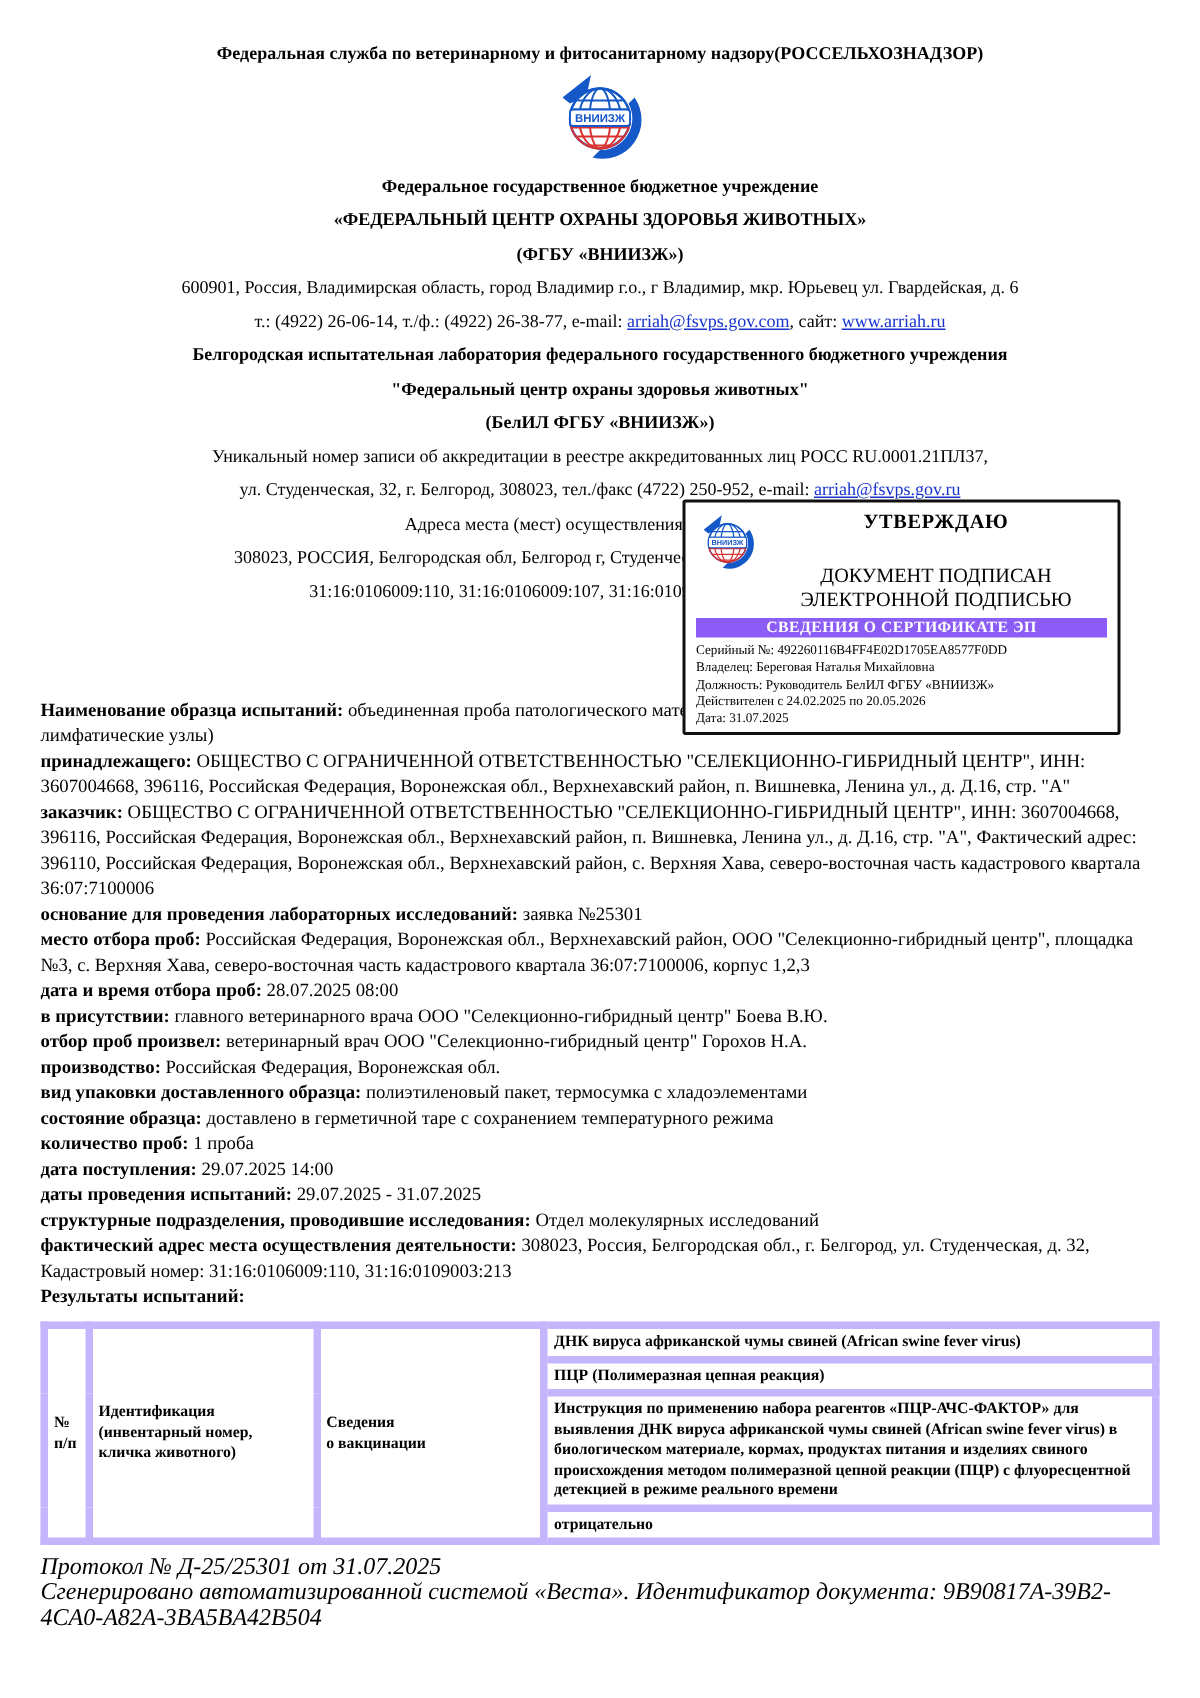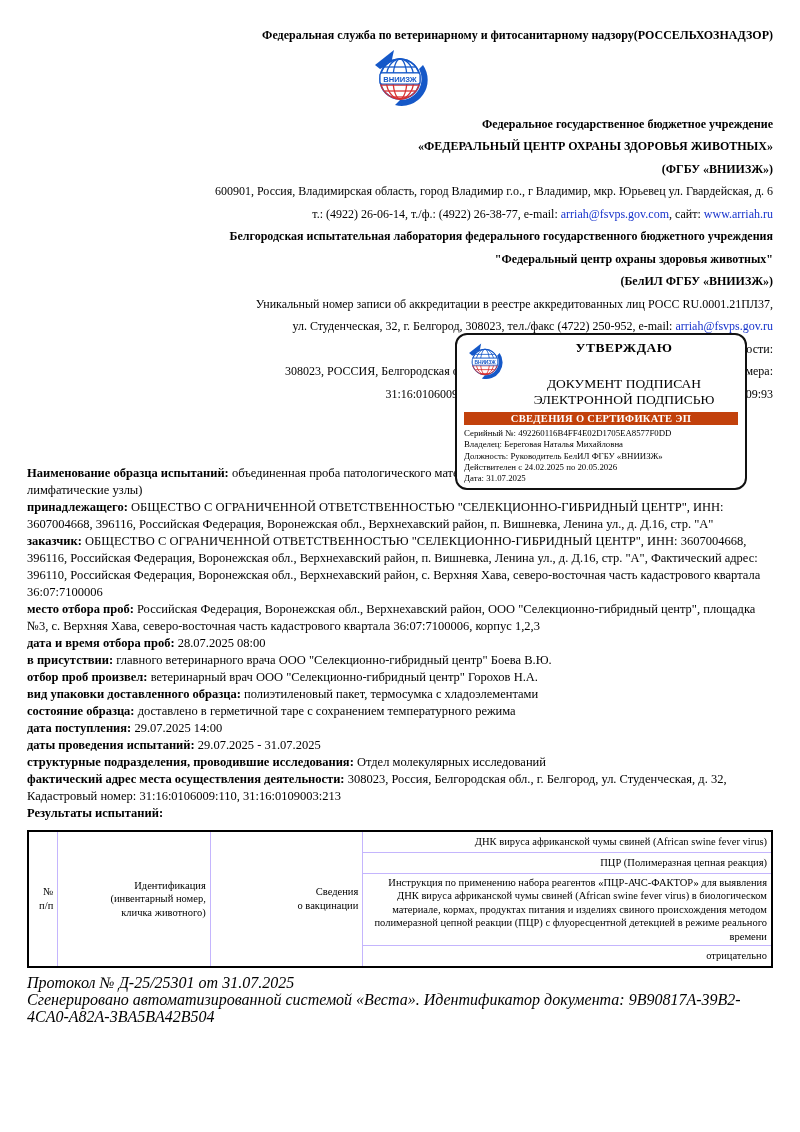--- a/index.html
+++ b/index.html
@@ -7,58 +7,58 @@
   body {
     height:1132px;
     font-family:"Liberation Serif","DejaVu Serif",serif;
     color:#000;
     position:relative;
     overflow:hidden;
   }
   .page { padding:24px 27px 0 27px; }
 
   
-  .doc-header { text-align:right; height:432px; }
+  .doc-header { text-align:center; height:432px; }
   .hline  { font-size:12px; line-height:22.5px; }
   .hbold  { font-weight:bold; }
   .logo-wrap { height:62px; margin:2px 0 2px 0; display:flex; justify-content:center; }
-  a.doclink { color:var(--link,#1733cc); cursor:pointer; }
+  a.doclink { color:var(--link,#1733cc); text-decoration:underline; cursor:pointer; }
 
   
   .stamp {
     position:absolute; left:455px; top:333px; width:292px;
-    border:2.5px solid #111; border-radius:12px;
+    border:2.5px solid #111; border-radius:2px;
     background:#fff; padding:5px 7px 4px 7px; z-index:5;
   }
   .stamp-top { position:relative; min-height:56px; }
   .stamp-logo { position:absolute; left:0; top:2px; }
   .stamp-approve { font-weight:bold; font-size:13.5px; text-align:center; margin-left:46px; letter-spacing:.5px; }
   .stamp-signed  { font-size:13.5px; text-align:center; margin-left:46px; white-space:pre-line; line-height:16px; margin-top:20px; }
   .stamp-bar {
-    background:#c2410c; color:#fff; font-weight:bold; font-size:10.5px;
+    background:#8b5cf6; color:#fff; font-weight:bold; font-size:10.5px;
     text-align:center; padding:1px 0; margin:4px 0 3px 0; letter-spacing:.3px;
   }
   .stamp-detail { font-size:8.8px; line-height:11.3px; }
 
   
   .doc-title { text-align:center; font-weight:bold; font-size:15.5px; margin-top:24px; }
 
   
   .fields { margin-top:9px; }
   .field { font-size:12.5px; line-height:17px; }
   .field b { font-weight:bold; }
 
   
   table.results {
     width:100%; border-collapse:collapse; margin-top:8px;
     border:2px solid #000;
   }
   table.results td, table.results th {
-    border:1px solid #c4b5fd; font-size:10.5px; font-weight:normal;
-    text-align:right; vertical-align:middle; padding:2px 4px;
+    border:5px solid #c4b5fd; font-size:10.5px; font-weight:bold;
+    text-align:left; vertical-align:middle; padding:2px 4px;
     line-height:13.5px;
   }
   th.colhead { white-space:pre-line; font-weight:bold; }
   td.rrow { height:21px; }
   .w-num { width:4%; }
   .w-ident { width:20.5%; }
   .w-vacc { width:20.5%; }
   .w-res { width:55%; }
 
   
@@ -167,26 +167,29 @@
     <div class="stamp-detail">Должность: Руководитель БелИЛ ФГБУ «ВНИИЗЖ»</div>
     <div class="stamp-detail">Действителен с 24.02.2025 по 20.05.2026</div>
     <div class="stamp-detail">Дата: 31.07.2025</div>
   </div>
 
 
   <div class="fields">
       <p class="field"><b>Наименование образца испытаний:</b> объединенная проба патологического материала от свиней (печень, легкое, селезенка, лимфатические узлы)</p>
       <p class="field"><b>принадлежащего:</b> ОБЩЕСТВО С ОГРАНИЧЕННОЙ ОТВЕТСТВЕННОСТЬЮ "СЕЛЕКЦИОННО-ГИБРИДНЫЙ ЦЕНТР", ИНН: 3607004668, 396116, Российская Федерация, Воронежская обл., Верхнехавский район, п. Вишневка, Ленина ул., д. Д.16, стр. "А"</p>
       <p class="field"><b>заказчик:</b> ОБЩЕСТВО С ОГРАНИЧЕННОЙ ОТВЕТСТВЕННОСТЬЮ "СЕЛЕКЦИОННО-ГИБРИДНЫЙ ЦЕНТР", ИНН: 3607004668, 396116, Российская Федерация, Воронежская обл., Верхнехавский район, п. Вишневка, Ленина ул., д. Д.16, стр. "А", Фактический адрес: 396110, Российская Федерация, Воронежская обл., Верхнехавский район, с. Верхняя Хава, северо-восточная часть кадастрового квартала 36:07:7100006</p>
+      <p class="field"><b>основание для проведения лабораторных исследований:</b> заявка №25301</p>
       <p class="field"><b>место отбора проб:</b> Российская Федерация, Воронежская обл., Верхнехавский район, ООО "Селекционно-гибридный центр", площадка №3, с. Верхняя Хава, северо-восточная часть кадастрового квартала 36:07:7100006, корпус 1,2,3</p>
       <p class="field"><b>дата и время отбора проб:</b> 28.07.2025 08:00</p>
       <p class="field"><b>в присутствии:</b> главного ветеринарного врача ООО "Селекционно-гибридный центр" Боева В.Ю.</p>
       <p class="field"><b>отбор проб произвел:</b> ветеринарный врач ООО "Селекционно-гибридный центр" Горохов Н.А.</p>
+      <p class="field"><b>производство:</b> Российская Федерация, Воронежская обл.</p>
       <p class="field"><b>вид упаковки доставленного образца:</b> полиэтиленовый пакет, термосумка с хладоэлементами</p>
       <p class="field"><b>состояние образца:</b> доставлено в герметичной таре с сохранением температурного режима</p>
+      <p class="field"><b>количество проб:</b> 1 проба</p>
       <p class="field"><b>дата поступления:</b> 29.07.2025 14:00</p>
       <p class="field"><b>даты проведения испытаний:</b> 29.07.2025 - 31.07.2025</p>
       <p class="field"><b>структурные подразделения, проводившие исследования:</b> Отдел молекулярных исследований</p>
       <p class="field"><b>фактический адрес места осуществления деятельности:</b> 308023, Россия, Белгородская обл., г. Белгород, ул. Студенческая, д. 32, Кадастровый номер: 31:16:0106009:110, 31:16:0109003:213</p>
       <p class="field"><b>Результаты испытаний:</b></p>
     </div>
 
   <table class="results">
     <tbody>
       <tr>

